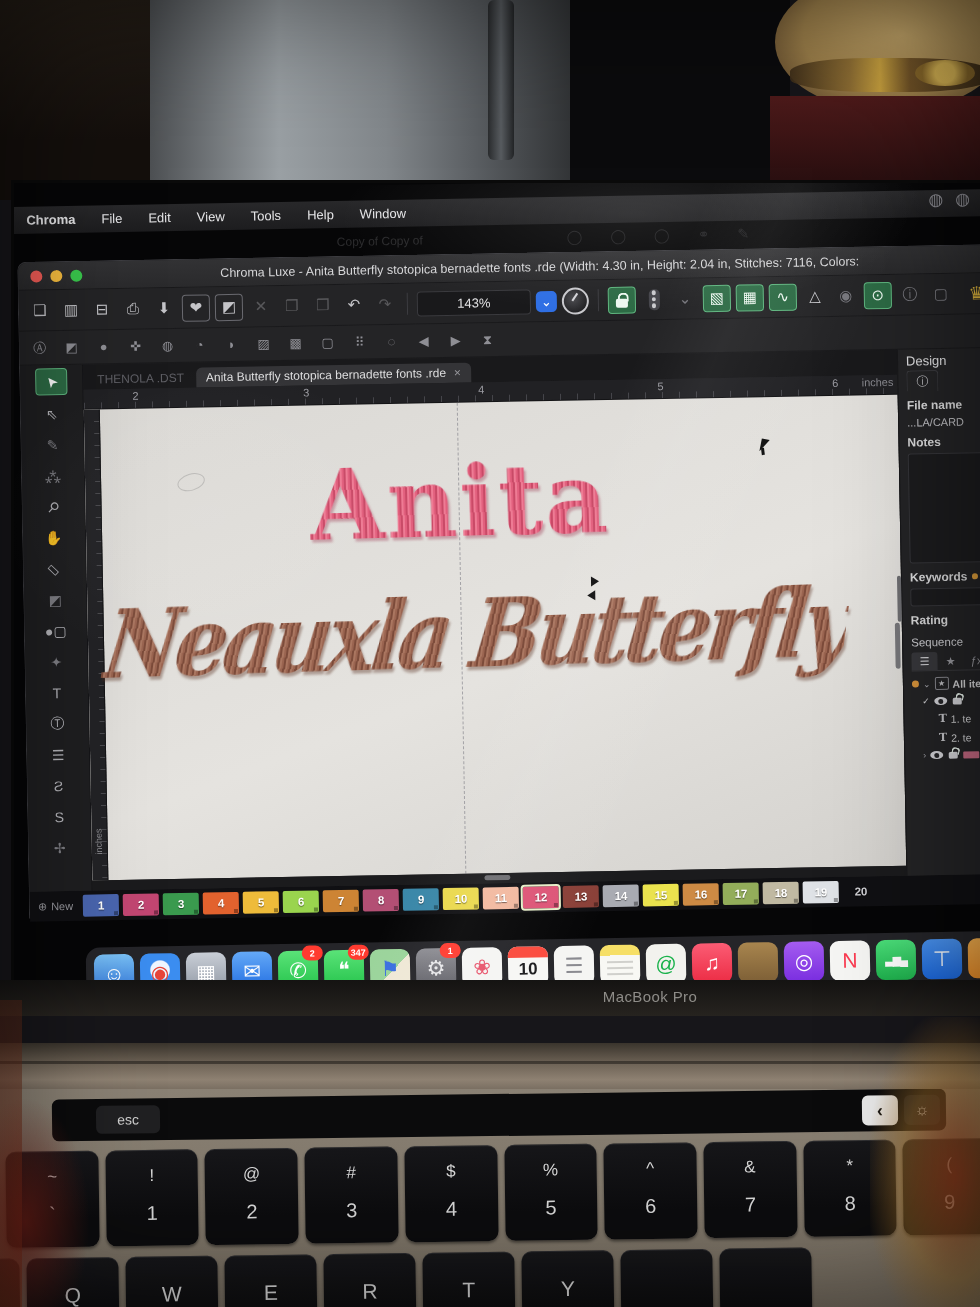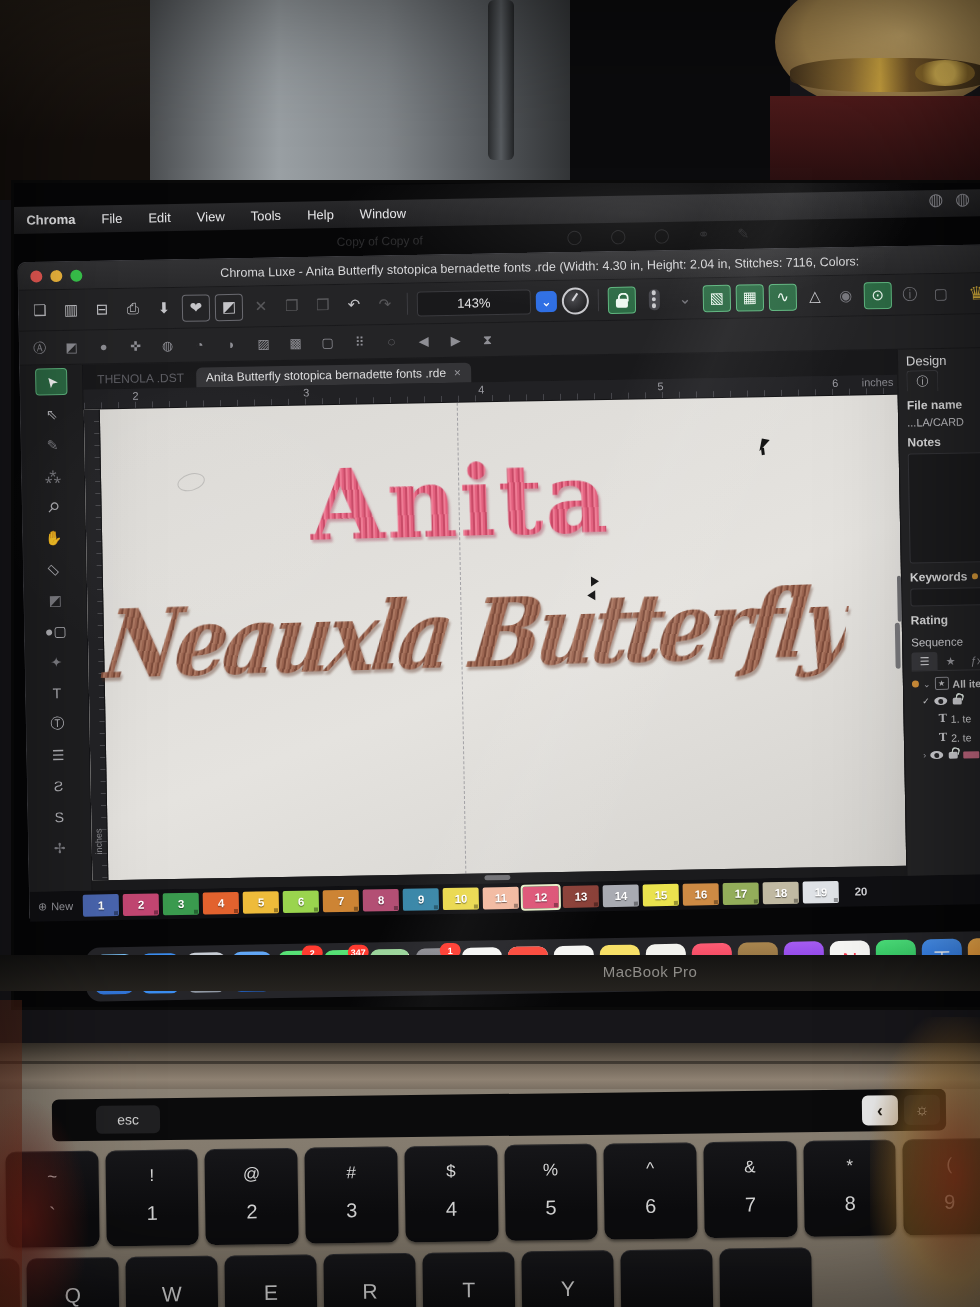--- a/index.html
+++ b/index.html
@@ -183,21 +183,21 @@
   .dock-icon .badge{position:absolute;top:-5px;right:-5px;min-width:15px;height:15px;padding:0 3px;border-radius:8px;
     background:#ff3b30;color:#fff;font-size:9px;display:flex;align-items:center;justify-content:center;font-weight:bold;}
   .dock-icon .badge:empty{display:none;}
   .dock-icon.cal .dg{font-weight:bold;font-size:17px;margin-top:6px;}
   .dock-icon.cal::before{content:"";position:absolute;top:0;left:0;right:0;height:11px;background:#fb4b3e;border-radius:9px 9px 0 0;}
   .dock-icon.notes::before{content:"";position:absolute;left:7px;top:16px;width:26px;height:1.5px;background:#d0d0cc;
     box-shadow:0 6px 0 #d0d0cc,0 12px 0 #d0d0cc;}
   .dock-icon.tiny-glyph{font-size:11px;letter-spacing:-1px;}
 
   
-  #brand-strip{top:955px;left:0;right:0;height:36px;background:linear-gradient(180deg,#141312,#26231f);}
+  #brand-strip{top:980px;left:0;right:0;height:36px;background:linear-gradient(180deg,#141312,#26231f);}
   #brand{top:8px;left:560px;width:180px;text-align:center;color:#8e8c88;font-size:15px;letter-spacing:.4px;}
   #hinge{top:1043px;left:0;right:0;height:46px;
     background:linear-gradient(180deg,#3a342c,#6e6356 45%,#8e8172 80%,#7a6f62);}
   #hinge::after{content:"";position:absolute;left:0;right:0;top:18px;height:3px;background:rgba(0,0,0,.4);}
   #deck{top:1089px;left:0;right:0;height:218px;overflow:hidden;
     background:linear-gradient(180deg,#8a8174 0%,#837a6d 40%,#776e61 100%);}
   #touchbar{position:absolute;top:5px;left:52px;right:34px;height:42px;background:#0b0b0c;border-radius:7px;
     transform:rotate(-.7deg);}
   #esc{position:absolute;left:44px;top:7px;width:64px;height:28px;background:#202022;border-radius:6px;
     color:#cfcfcf;font-size:14px;display:flex;align-items:center;justify-content:center;}

